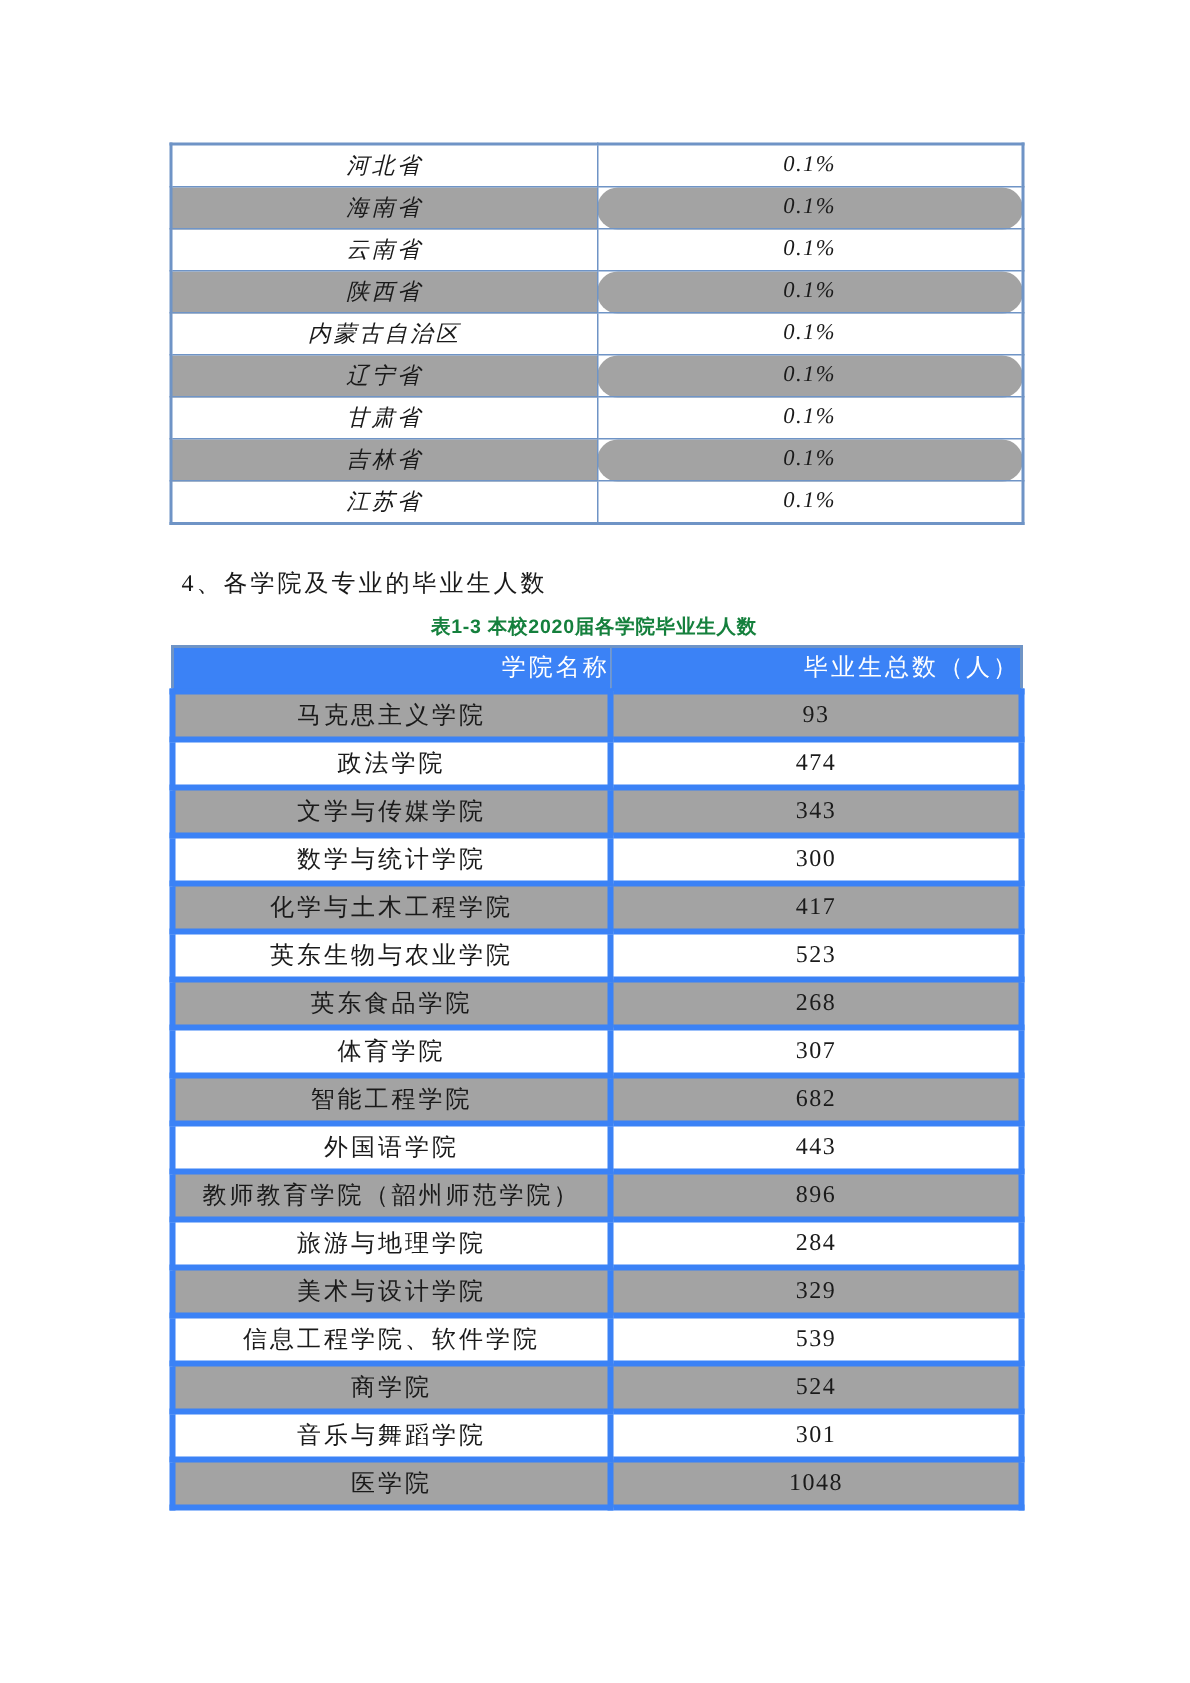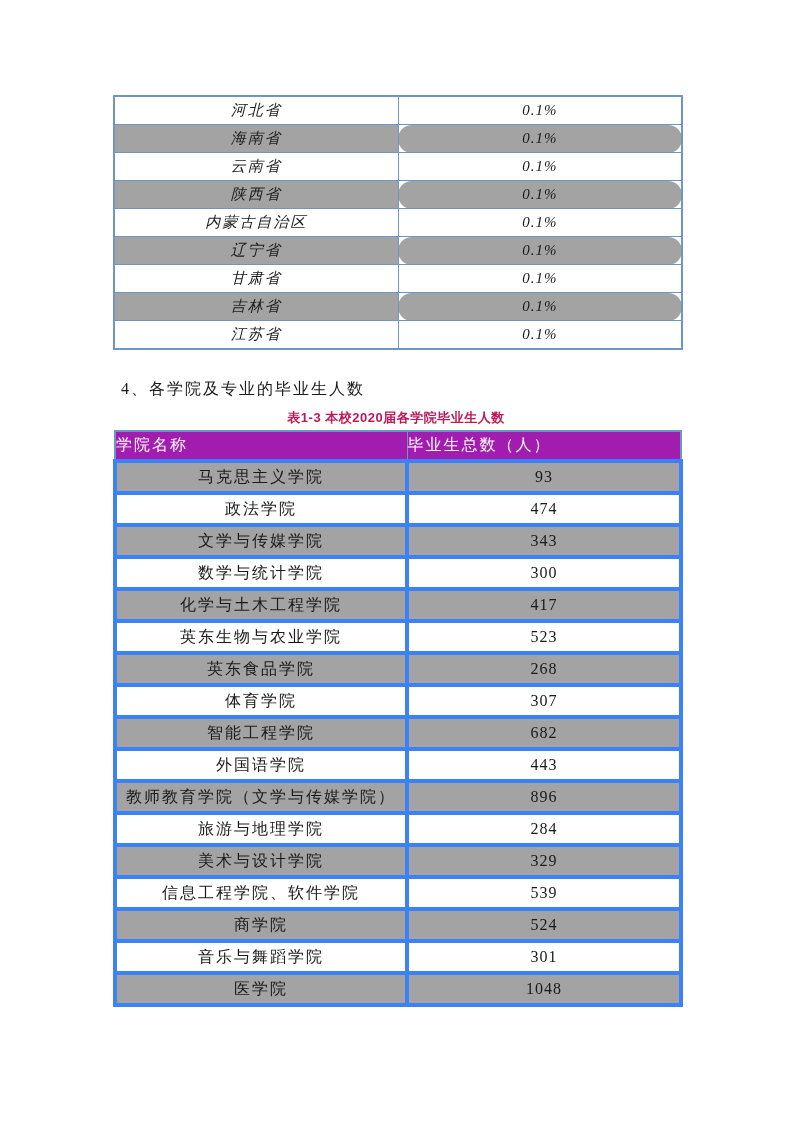--- a/index.html
+++ b/index.html
@@ -32,36 +32,36 @@
     position: absolute; left: 121px; top: 379px;
     font-size: 16px; letter-spacing: 2px;
     white-space: nowrap;
   }
 
   
   .caption {
     position: absolute; left: 113px; top: 409px; width: 566px;
     text-align: center;
     font-family: "Liberation Sans", sans-serif;
-    font-weight: bold; font-size: 13px; color: #be185d;
+    font-weight: bold; font-size: 13px; color: #15803d;
     letter-spacing: 0.5px;
   }
 
   
   .t2 {
     position: absolute; left: 113px; top: 430px; width: 566px;
     border: 2px solid #6F94C6;
   }
   .t2 th {
-    background: #a21caf; color: #ffffff;
+    background: #3b82f6; color: #ffffff;
     font-weight: normal; font-size: 16px; letter-spacing: 2px;
     height: 27px; padding: 0;
     border: 1px solid #6F94C6;
     border-bottom: 3px solid #ffffff;
-    text-align: left; vertical-align: middle;
+    text-align: right; vertical-align: middle;
   }
   .t2 td {
     border: 4px solid #3b82f6;
     height: 28px; padding: 0;
     text-align: center; vertical-align: middle;
     font-size: 16px; letter-spacing: 2px;
   }
   .t2 td.val { letter-spacing: 1px; }
 
   .row-shaded td { background: #a3a3a3; }
@@ -166,21 +166,21 @@
         </tr>
         <tr class="row-shaded">
           <td>智能工程学院</td>
           <td class="val">682</td>
         </tr>
         <tr>
           <td>外国语学院</td>
           <td class="val">443</td>
         </tr>
         <tr class="row-shaded">
-          <td>教师教育学院（文学与传媒学院）</td>
+          <td>教师教育学院（韶州师范学院）</td>
           <td class="val">896</td>
         </tr>
         <tr>
           <td>旅游与地理学院</td>
           <td class="val">284</td>
         </tr>
         <tr class="row-shaded">
           <td>美术与设计学院</td>
           <td class="val">329</td>
         </tr>

